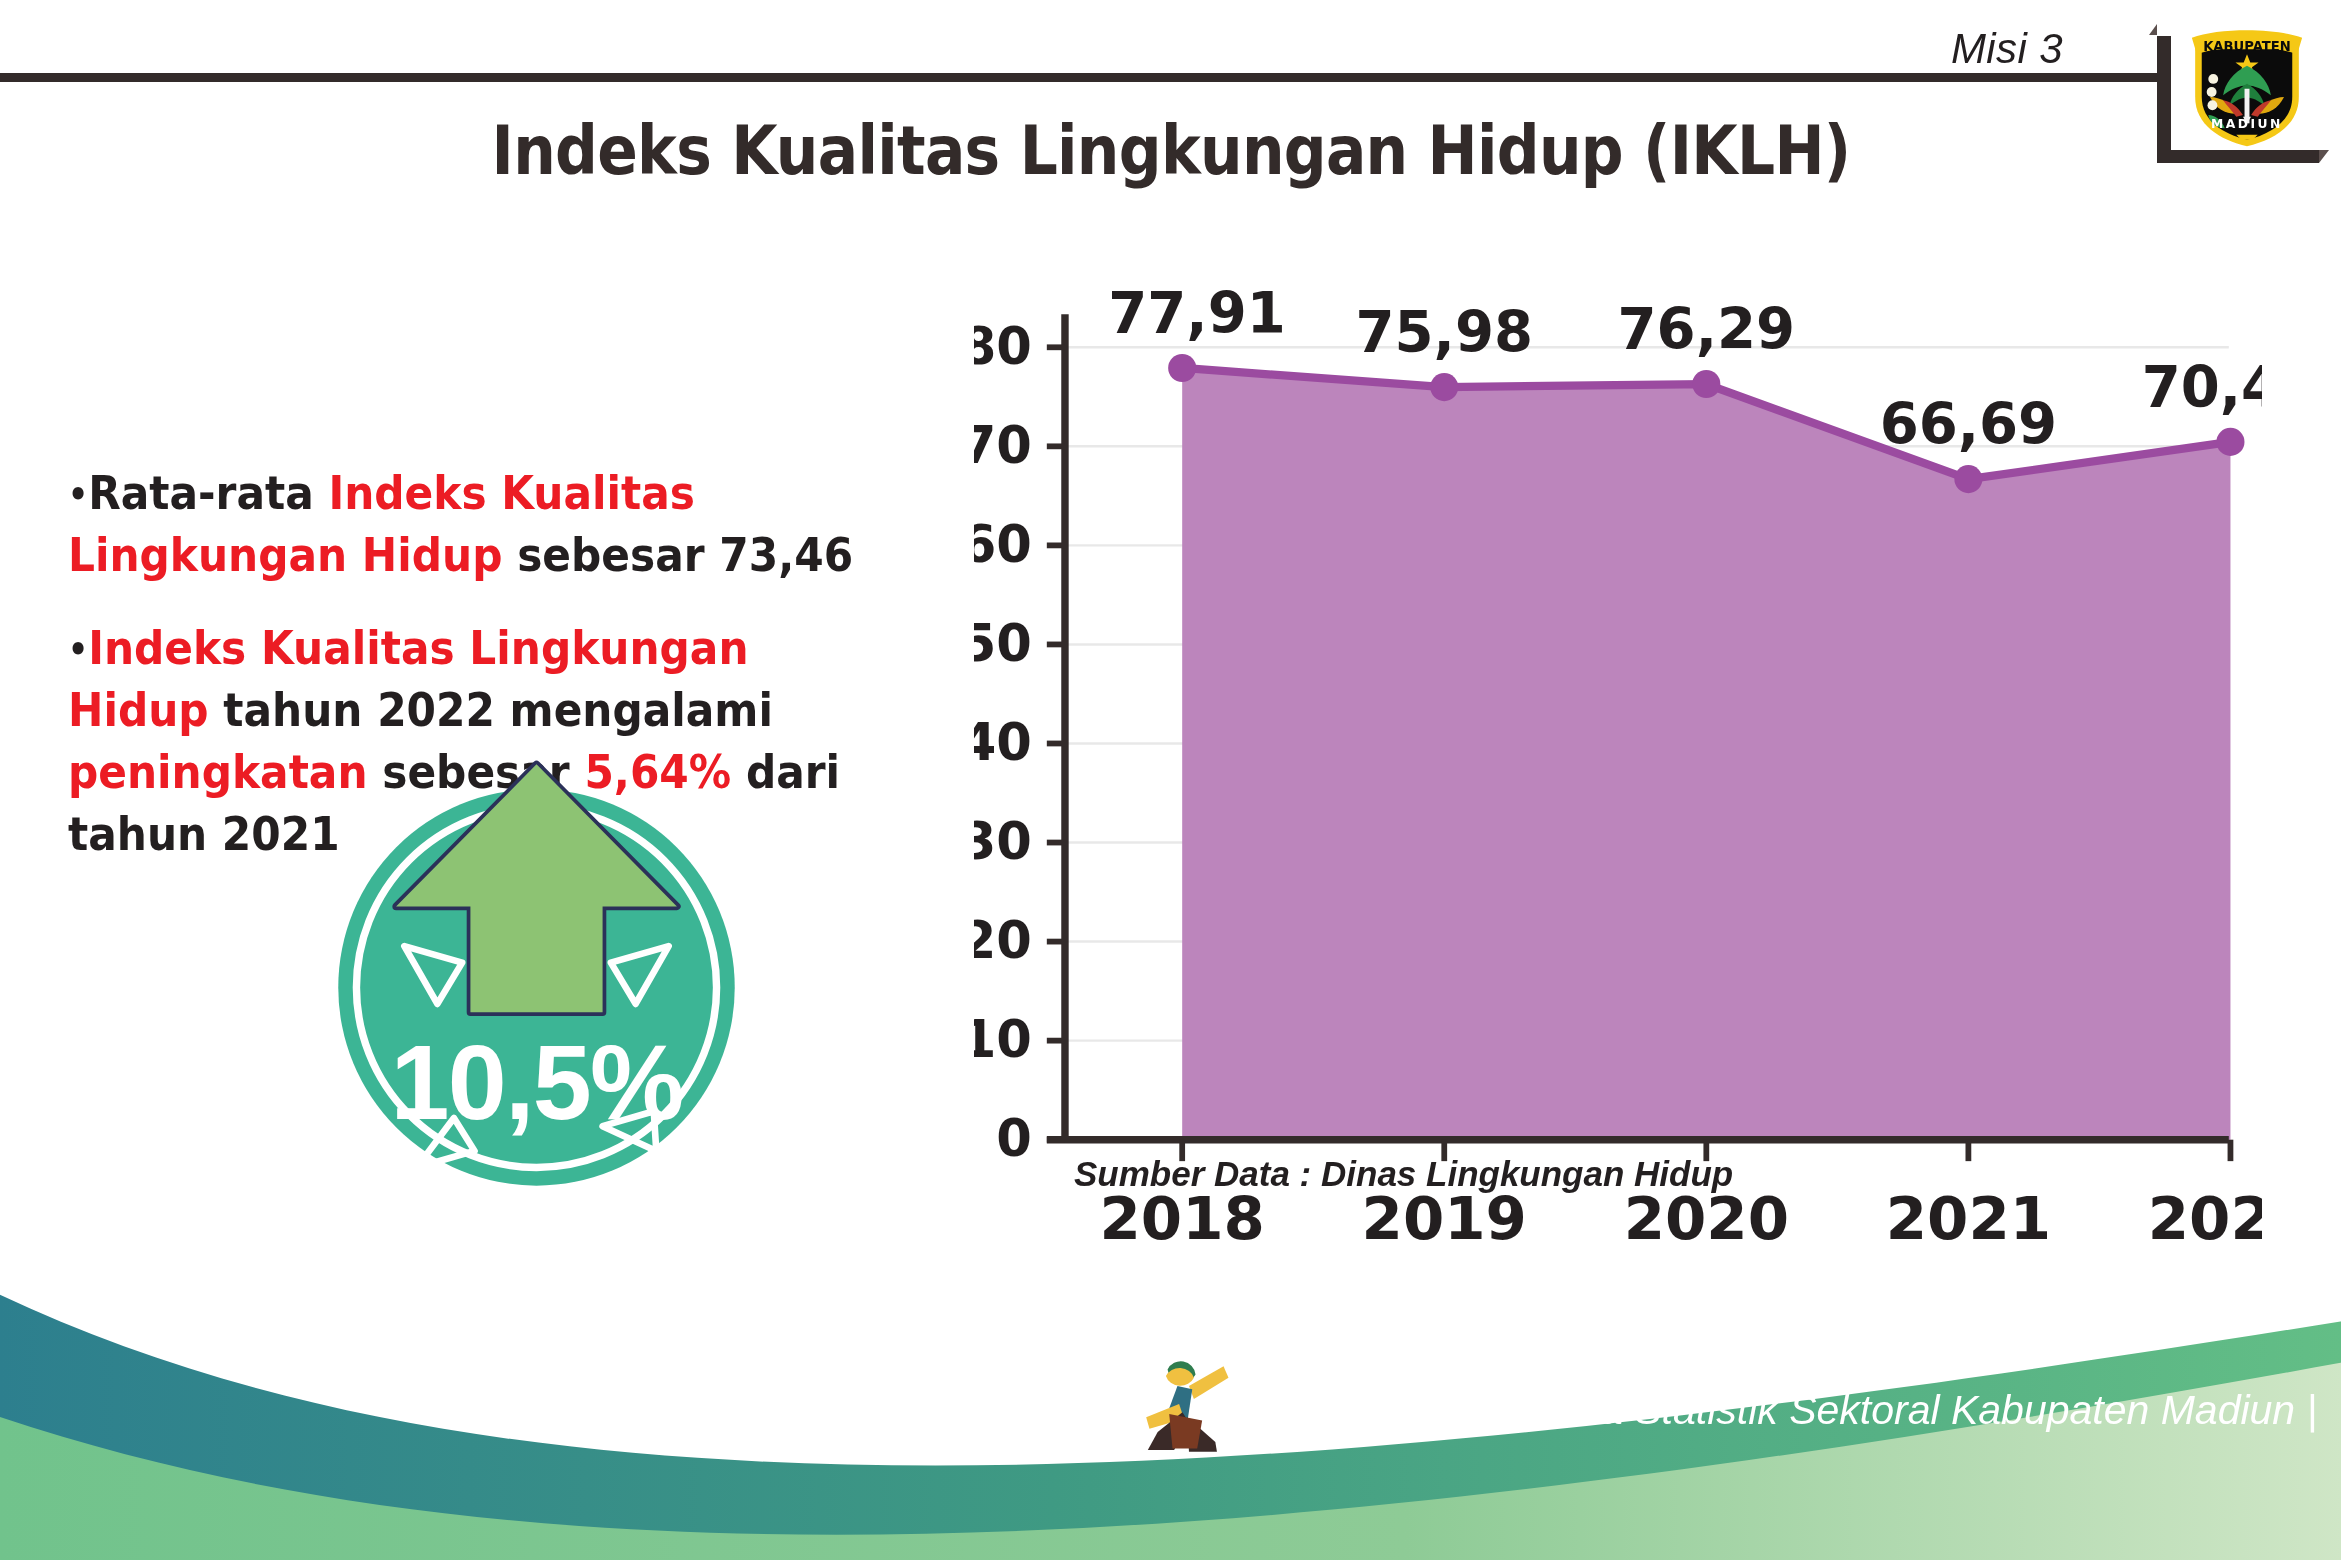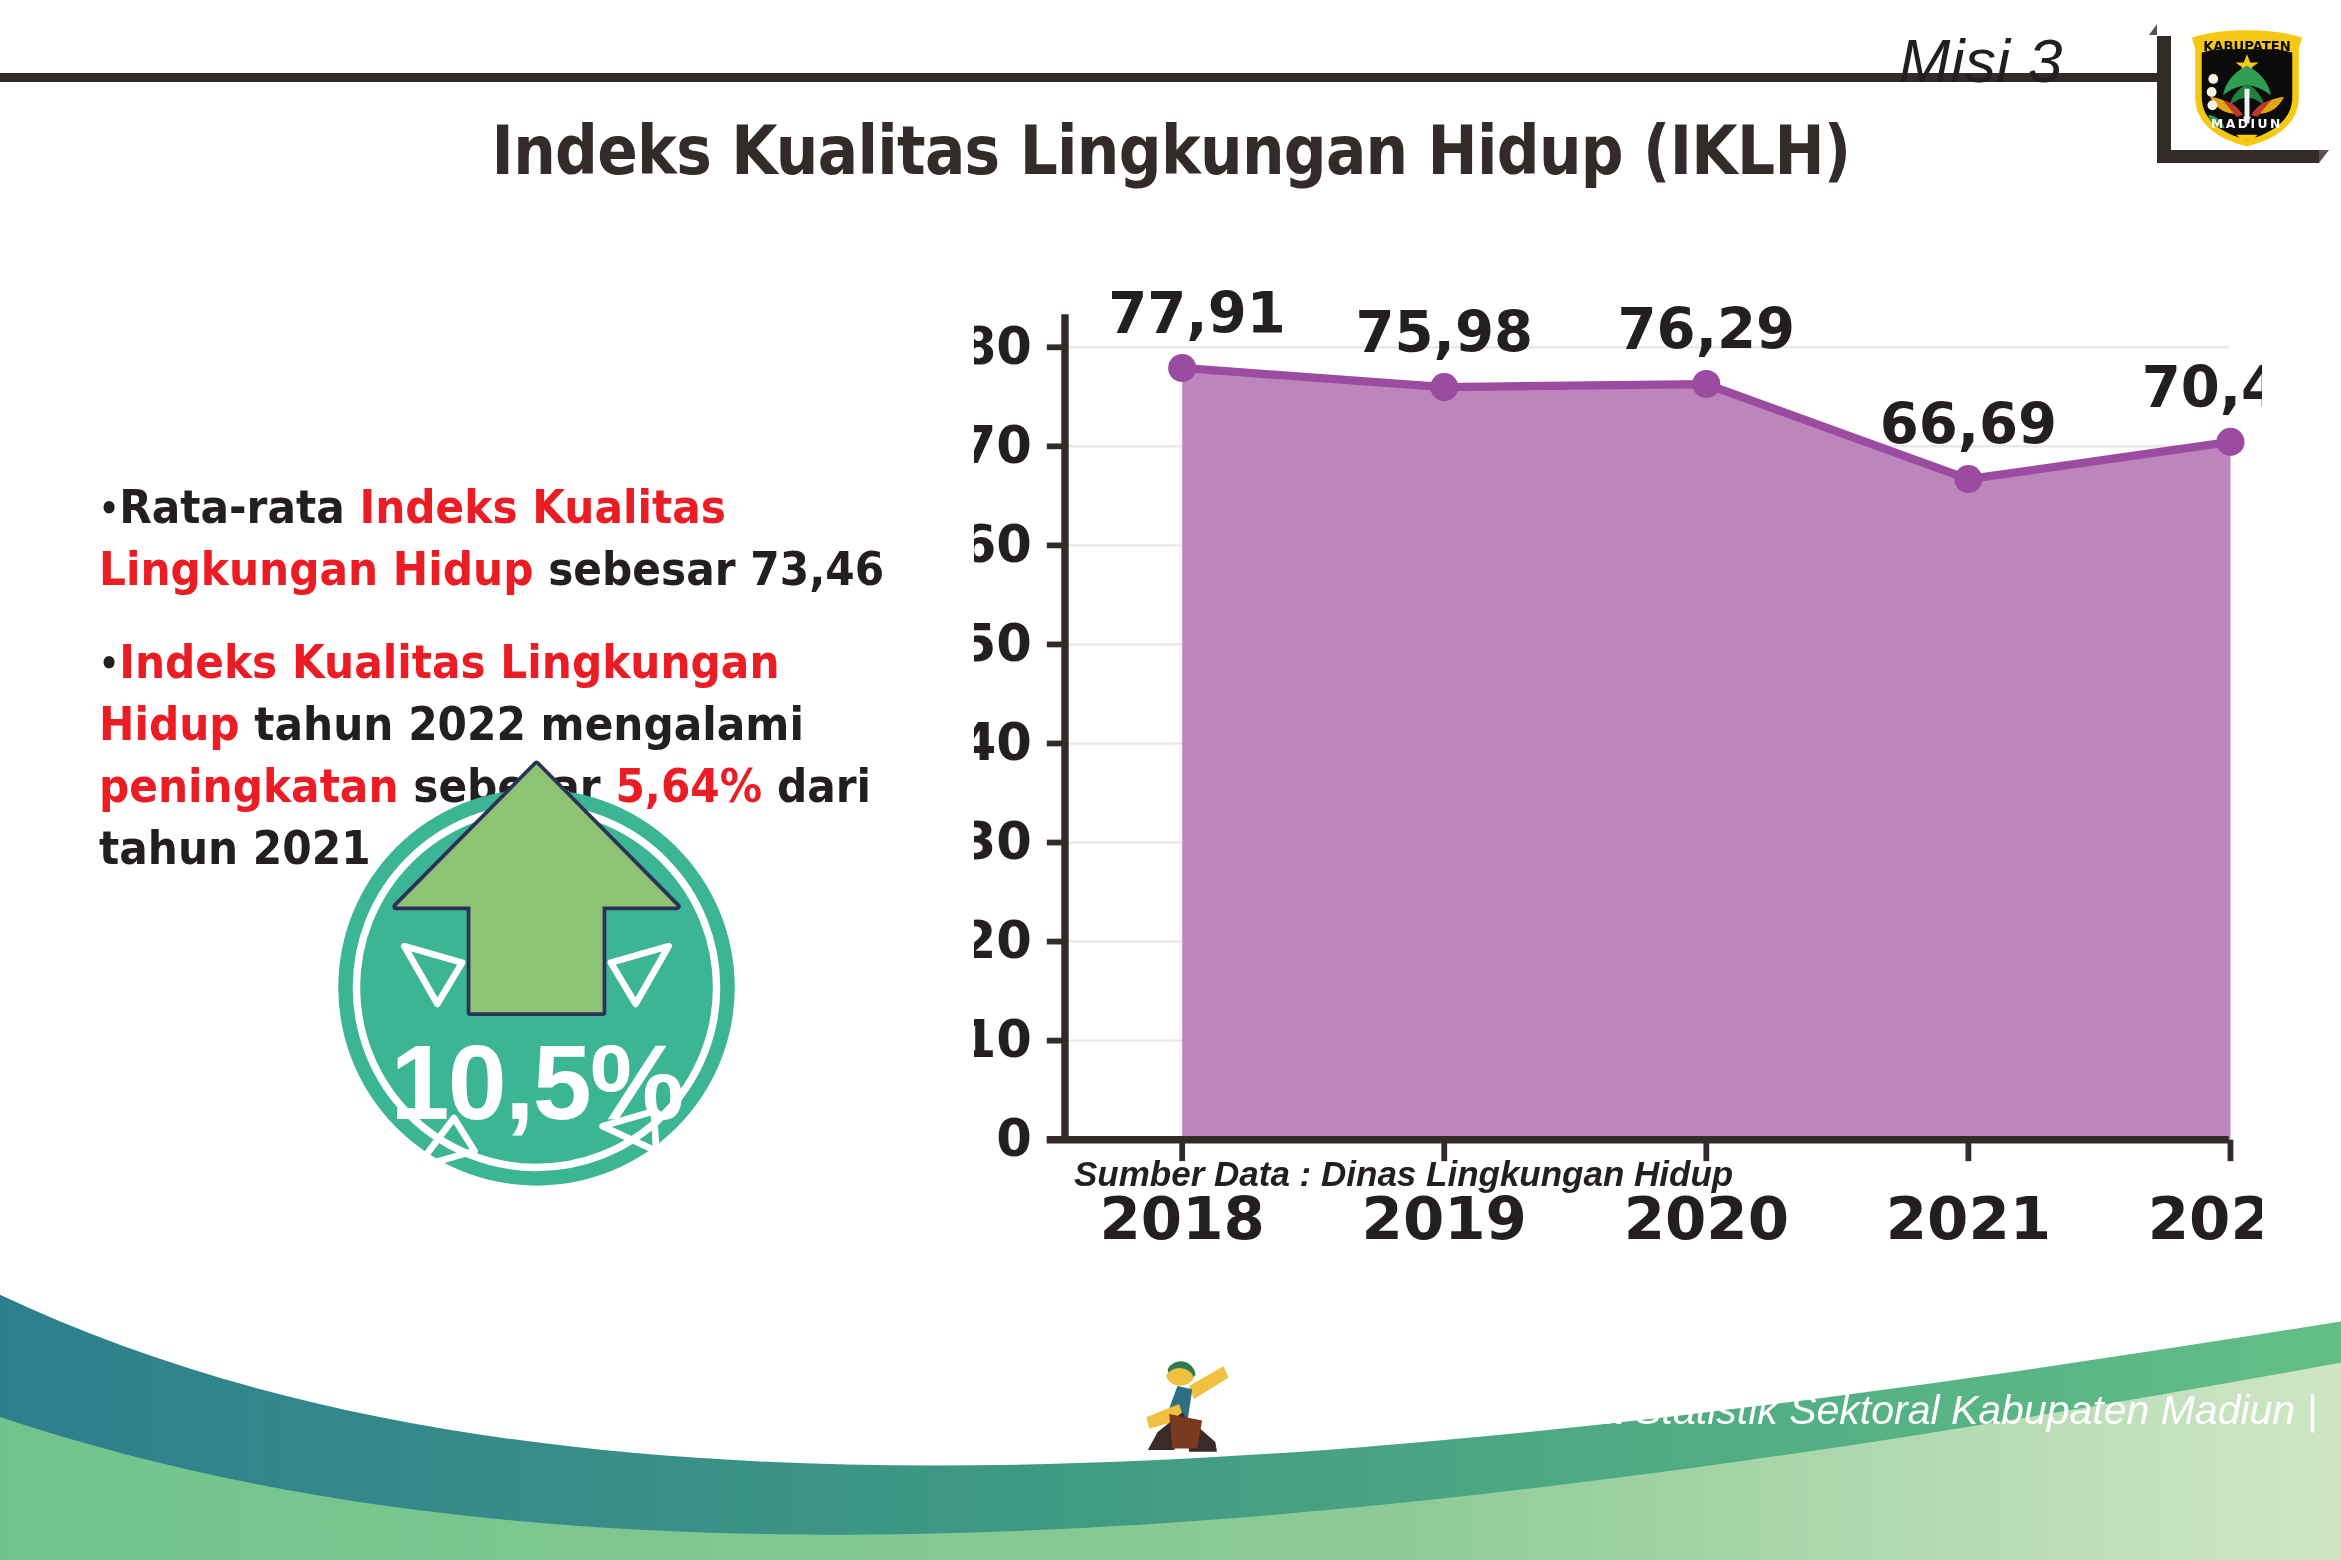--- a/index.html
+++ b/index.html
@@ -10,21 +10,21 @@
   }
   .stage{position:absolute;inset:0;}
 
   
   .header-rule{
     position:absolute;left:0;top:73px;width:2164px;height:9px;
     background:#332b2a;
   }
   .misi{
     position:absolute;right:279px;top:25px;
-    font-size:62px;font-style:italic;color:#231f20;
+    font-size:42px;font-style:italic;color:#231f20;
     font-family:"Liberation Sans",sans-serif;letter-spacing:0.4px;
     white-space:nowrap;
   }
   .bracket-v{
     position:absolute;left:2157px;top:36px;width:14px;height:127px;
     background:#332b2a;
   }
   .bracket-v::after{
     content:"";position:absolute;left:-8.3px;top:-11.6px;
     border-left:8.3px solid transparent;border-bottom:11.6px solid #5b4f4d;
@@ -42,21 +42,21 @@
   
   .title{
     position:absolute;left:0;right:0;top:111px;text-align:center;
     font-size:68px;font-weight:bold;color:#332b2a;
     font-family:"DejaVu Sans",sans-serif;
     letter-spacing:-0.8px;
     transform:scaleX(.88);
   }
 
   
-  .bullets{position:absolute;left:68px;top:476px;width:925px;margin-left:31px;}
+  .bullets{position:absolute;left:68px;top:462px;width:925px;}
   .bullet{
     color:#231f20;font-size:47px;line-height:1.32;
     font-family:"DejaVu Sans",sans-serif;font-weight:600;
     transform:scaleX(.9);transform-origin:left top;
     margin-bottom:31px;
   }
   .bullet .dot{font-size:35px;vertical-align:1.7px;}
   .hl{color:#ec1c24;}
 
   

